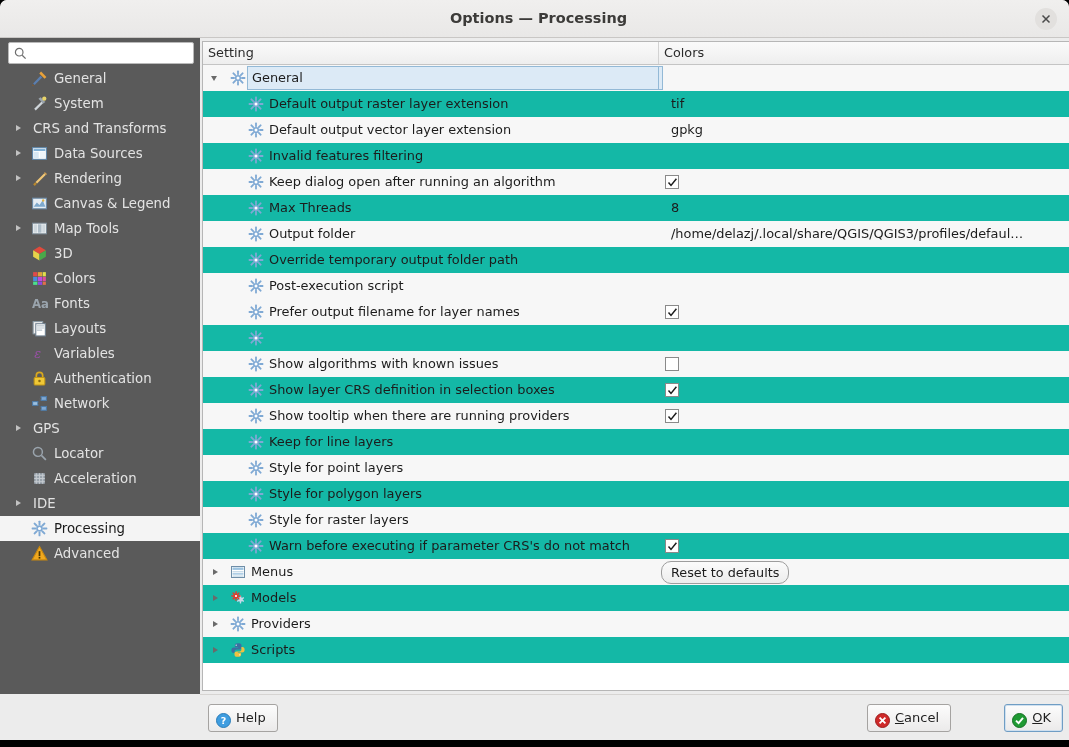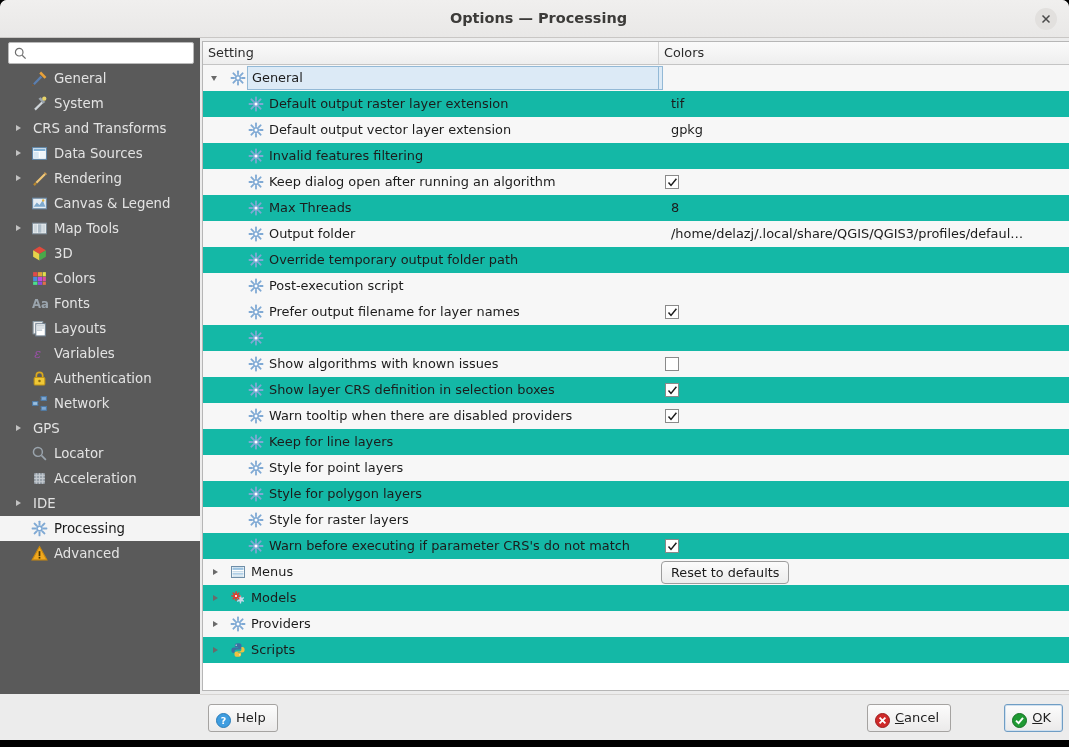--- a/index.html
+++ b/index.html
@@ -222,21 +222,21 @@
   #reset-btn {
     position: absolute;
     left: 458px; top: 2px;
     height: 23px; line-height: 21px;
     padding: 0 9px;
     font-size: 12.8px;
     font-family: "DejaVu Sans", "Liberation Sans", sans-serif;
     color: #1c1c1c;
     background: linear-gradient(to bottom,#fbfbfb 0%,#ededed 100%);
     border: 1px solid #9d9d9d;
-    border-radius: 4px;
+    border-radius: 10px;
     cursor: pointer;
   }
 
   
   #buttonbar {
     position: absolute;
     left: 200px; top: 656px;
     width: 869px; height: 46px;
     background: #ececec;
     border-top: 1px solid #d6d4d2;
@@ -713,21 +713,21 @@
                     <rect x="7.1" y="0.6" width="1.8" height="4.3" rx="0.6" transform="rotate(45 8 8)"></rect>
                     <rect x="7.1" y="0.6" width="1.8" height="4.3" rx="0.6" transform="rotate(90 8 8)"></rect>
                     <rect x="7.1" y="0.6" width="1.8" height="4.3" rx="0.6" transform="rotate(135 8 8)"></rect>
                     <rect x="7.1" y="0.6" width="1.8" height="4.3" rx="0.6" transform="rotate(180 8 8)"></rect>
                     <rect x="7.1" y="0.6" width="1.8" height="4.3" rx="0.6" transform="rotate(225 8 8)"></rect>
                     <rect x="7.1" y="0.6" width="1.8" height="4.3" rx="0.6" transform="rotate(270 8 8)"></rect>
                     <rect x="7.1" y="0.6" width="1.8" height="4.3" rx="0.6" transform="rotate(315 8 8)"></rect>
                   </g>
                   <circle cx="8" cy="8" r="1.5" fill="#ffffff"></circle>
                 </svg></span>
-              <span class="rlabel">Warn tooltip when there are disabled providers</span>
+              <span class="rlabel">Show tooltip when there are running providers</span>
               <span class="vcheck">
                 <svg width="11" height="11" viewBox="0 0 11 11">
                   <path d="M1.5 5.6 L4 8.4 L9.4 1.8" stroke="#1c1c1c" stroke-width="1.5" fill="none"></path>
                 </svg>
               </span>
             </div>
             <div class="row leaf white">
               <span class="ricon"><svg width="16" height="16" viewBox="0 0 16 16">
                   <g fill="#7fa9d4">
                     <circle cx="8" cy="8" r="3.1"></circle>

